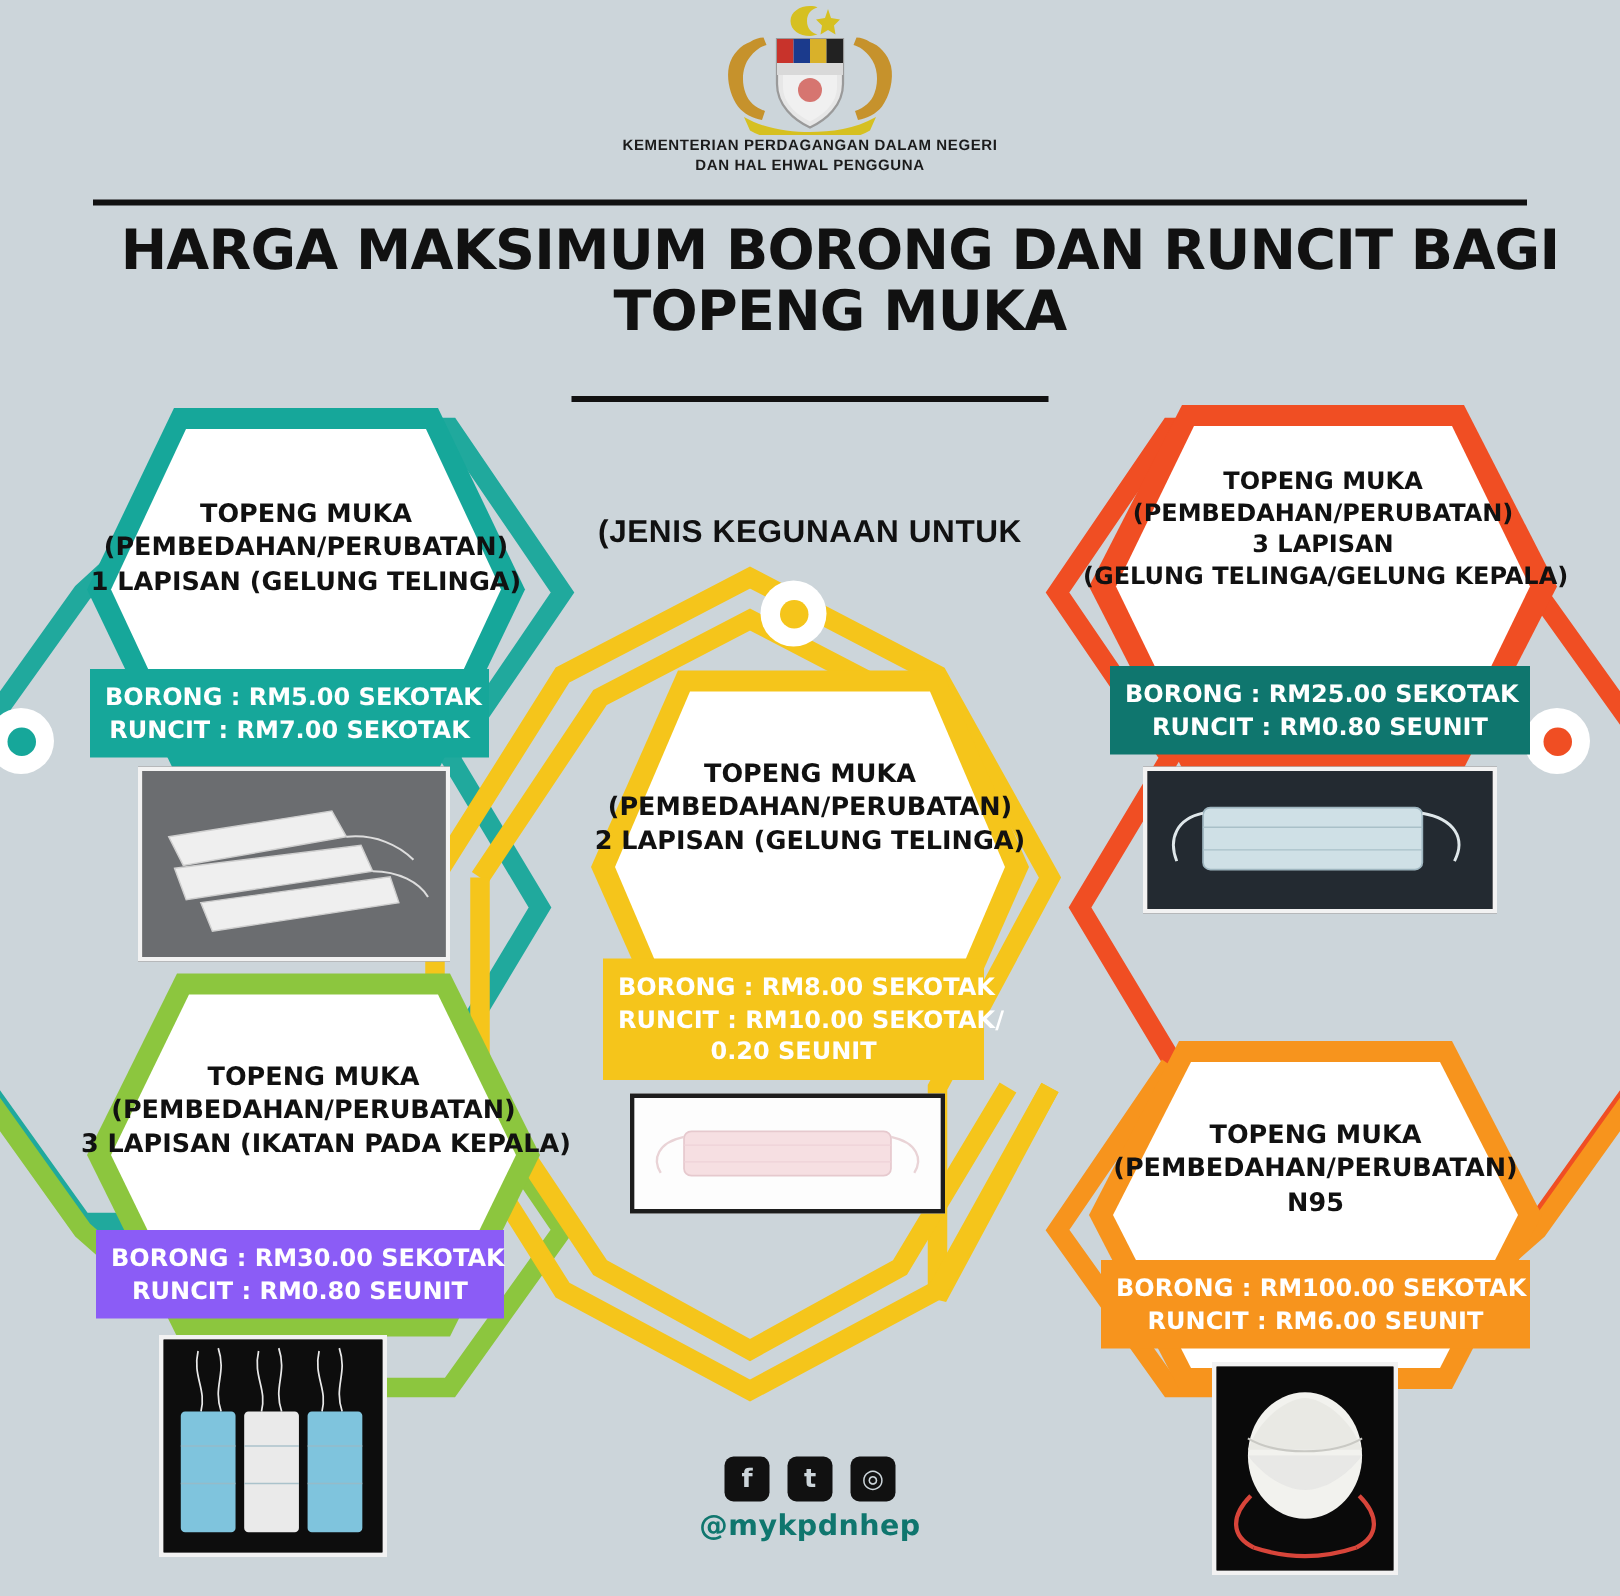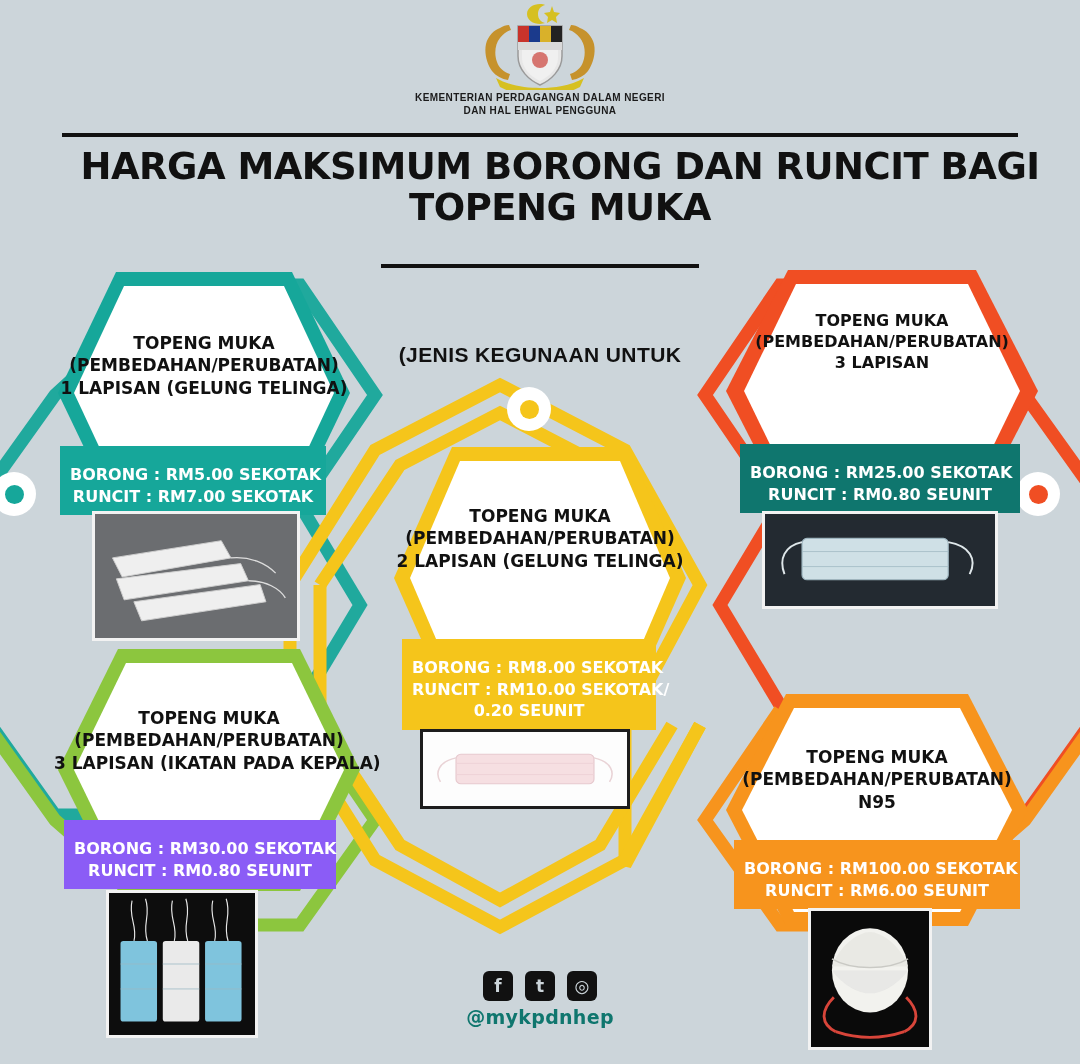--- a/index.html
+++ b/index.html
@@ -127,21 +127,21 @@
   }
   .card .head .ln { display: block; white-space: nowrap; }
 
   .pricebox {
     position: absolute;
     text-align: center;
     font-family: "DejaVu Sans", sans-serif;
     font-weight: bold;
     color: #fff;
     line-height: 1.35;
-    padding: 18px 10px 8px;
+    padding: 8px 10px 8px;
   }
   .pricebox .ln { display: block; white-space: nowrap; }
 
   .photo {
     position: absolute;
     border: 3px solid #f2f2f2;
     background: #2a2a2a;
     overflow: hidden;
   }
   .photo .inner { width: 100%; height: 100%; position: relative; }
@@ -368,20 +368,21 @@
   <div class="card" style="left:722px; top:266px;">
     <div class="hexwrap">
       <svg width="320" height="250" viewBox="0 0 320 250">
         <polygon points="66,4 254,4 316,125 254,246 66,246 4,125" fill="#f04e23"></polygon>
         <polygon points="74,18 246,18 298,125 246,232 74,232 22,125" fill="#ffffff"></polygon>
       </svg>
       <div class="head" style="top:44px; font-size:16px;">
         <span class="ln">TOPENG MUKA</span>
         <span class="ln">(PEMBEDAHAN/PERUBATAN)</span>
         <span class="ln">3 LAPISAN</span>
+        <span class="ln">(GELUNG TELINGA/GELUNG KEPALA)</span>
       </div>
     </div>
     <div class="pricebox" style="left:18px; top:178px; width:280px; background:#0f766e; font-size:16px;">
       <span class="ln">BORONG : RM25.00 SEKOTAK</span>
       <span class="ln">RUNCIT : RM0.80 SEUNIT</span>
     </div>
     <div class="photo" style="left:40px; top:245px; width:236px; height:98px;">
       <div class="inner" style="background:#1d2228;">
         <svg width="100%" height="100%" viewBox="0 0 236 98" preserveAspectRatio="none">
           <rect width="236" height="98" fill="#232a31"></rect>

